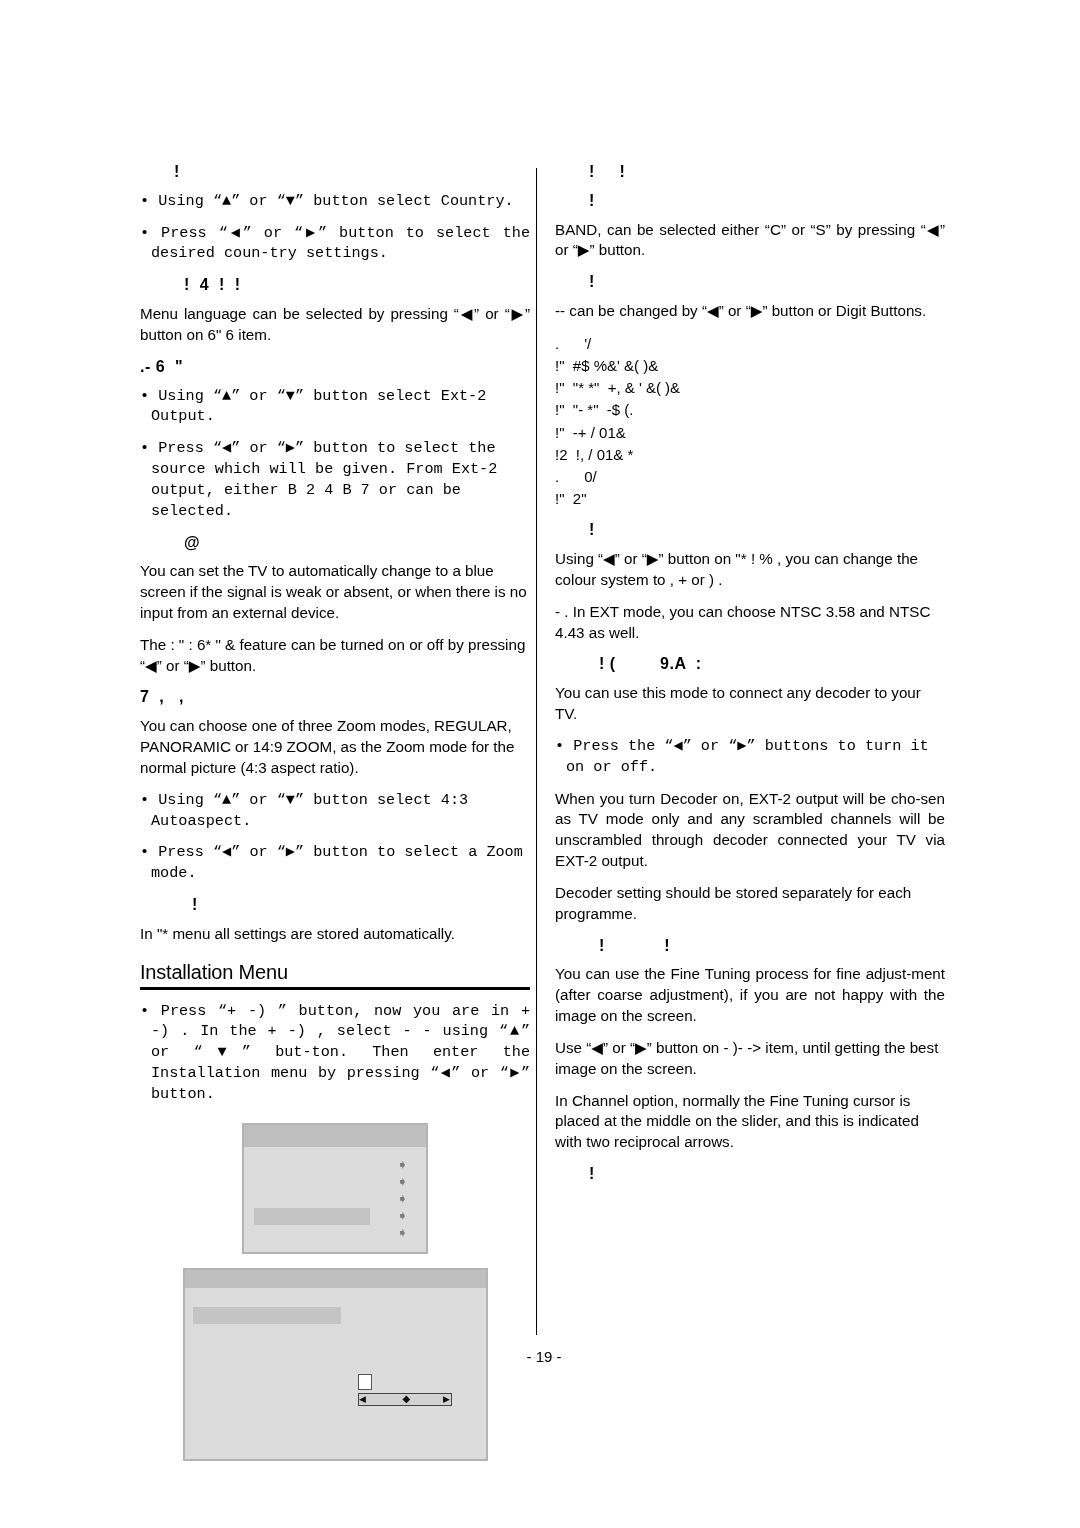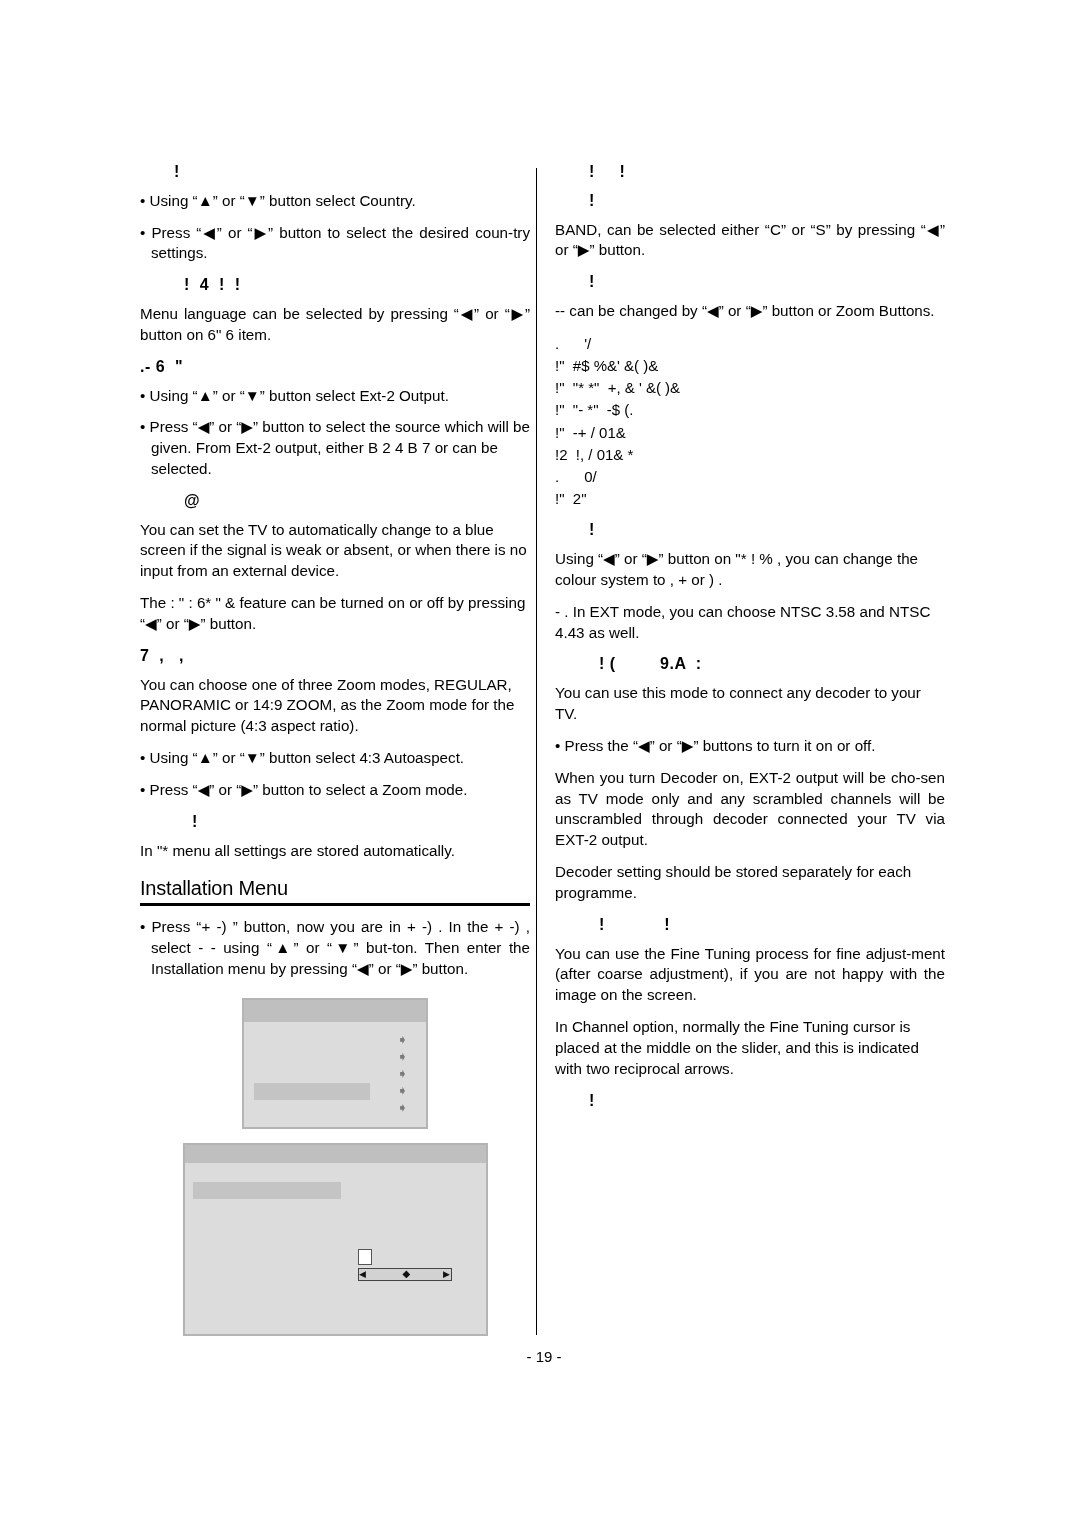--- a/index.html
+++ b/index.html
@@ -56,20 +56,21 @@
   }
   p.nojust { text-align: left; }
 
   .bullet {
     margin: 0 0 11px 0;
     font-size: 15.2px;
     line-height: 1.37;
     text-align: justify;
     padding-left: 11px;
     text-indent: -11px;
+    font-family: Liberation Mono, monospace;
   }
   .bullet.nojust { text-align: left; }
 
   
   .gh {
     margin: 0 0 8px 0;
     font-size: 16px;
     line-height: 1.3;
     font-weight: bold;
     letter-spacing: 0.5px;
@@ -303,21 +304,21 @@
 
       <div class="gh ind">!     !</div>
 
 
       <div class="gh ind">!</div>
 
       <p>BAND, can be selected either “C” or “S” by pressing “◀” or “▶” button.</p>
 
       <div class="gh ind">!</div>
 
-      <p class="nojust">   --            can be changed by “◀” or “▶” button or Zoom Buttons.</p>
+      <p class="nojust">   --            can be changed by “◀” or “▶” button or Digit Buttons.</p>
 
       <div class="gblock">.      '/
 !"  #$ %&amp;' &amp;( )&amp;
 !"  "* *"  +, &amp; ' &amp;( )&amp;
 !"  "- *"  -$ (.
 !"  -+ / 01&amp;
 !2  !, / 01&amp; *
 .      0/
 !"  2"</div>
 
@@ -334,20 +335,21 @@
       <div class="bullet nojust">• Press the “◀” or “▶” buttons to turn it on or off.</div>
 
       <p>When you turn Decoder on, EXT-2 output will be cho-sen as TV mode only and any scrambled channels will be unscrambled through decoder connected your TV via EXT-2 output.</p>
 
       <p class="nojust">Decoder setting should be stored separately for each programme.</p>
 
       <div class="gh ind2">!            !</div>
 
       <p>You can use the Fine Tuning process for fine adjust-ment (after coarse adjustment), if you are not happy with the image on the screen.</p>
 
+      <p class="nojust">Use “◀” or “▶” button on   -   )- -&gt;            item, until getting the best image on the screen.</p>
 
       <p class="nojust">In Channel option, normally the Fine Tuning cursor is placed at the middle on the slider, and this is indicated with two reciprocal arrows.</p>
 
       <div class="gh ind">!</div>
 
 
 
     </div>
 
   </div>

